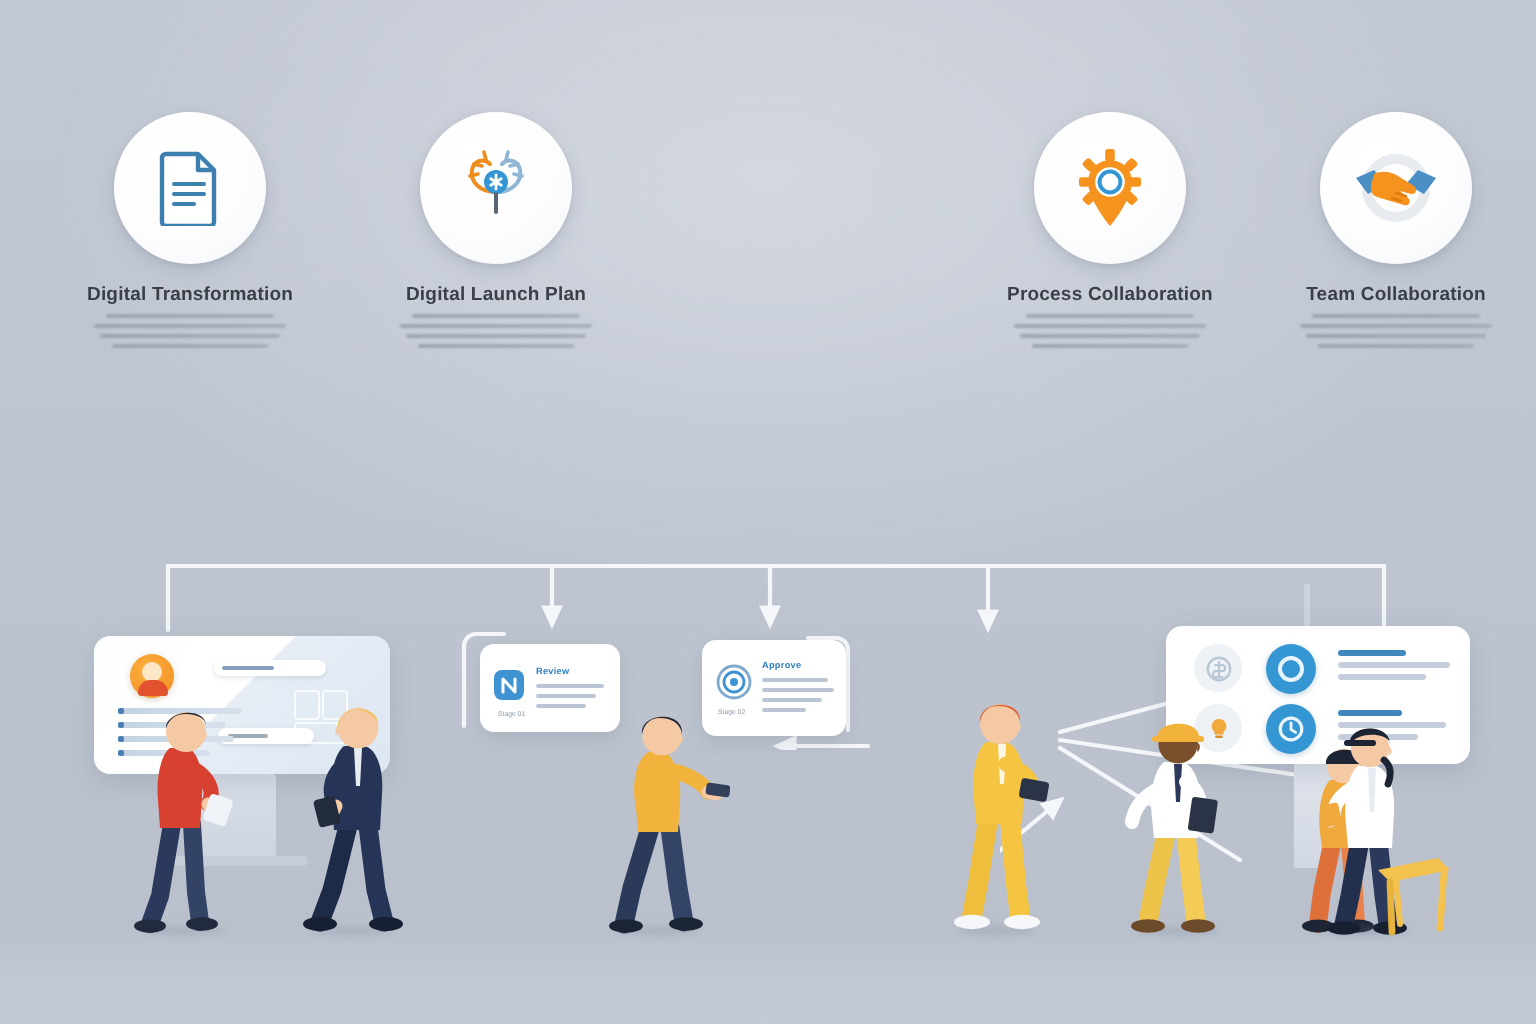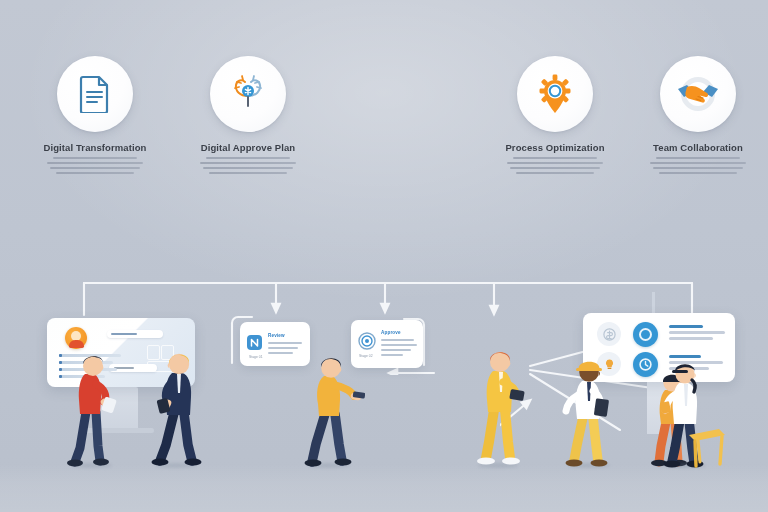--- a/index.html
+++ b/index.html
@@ -194,21 +194,21 @@
         <svg width="40" height="40" viewBox="0 0 40 40">
           <path d="M20 22 C12 22 7 17 8 11 C9 6 14 5 17 8" fill="none" stroke="#f08c1e" stroke-width="2" stroke-linecap="round"></path>
           <path d="M13 9 l-4 -1 M11 13 l-4 1 M15 6 l-1 -4" stroke="#f08c1e" stroke-width="1.8" stroke-linecap="round"></path>
           <path d="M20 22 C28 22 33 17 32 11 C31 6 26 5 23 8" fill="none" stroke="#8fb6d4" stroke-width="2" stroke-linecap="round"></path>
           <path d="M27 9 l4 -1 M29 13 l4 1 M25 6 l1 -4" stroke="#8fb6d4" stroke-width="1.8" stroke-linecap="round"></path>
           <circle cx="20" cy="17" r="6" fill="#3596d4"></circle>
           <path d="M20 13.5 v7 M17.4 15.4 l5.2 3.2 M22.6 15.4 l-5.2 3.2" stroke="#ffffff" stroke-width="1.4" stroke-linecap="round"></path>
           <rect x="19" y="22" width="2" height="11" rx="1" fill="#5a6474"></rect>
         </svg>
       </div>
-      <div class="f-title">Digital Approve Plan</div>
+      <div class="f-title">Digital Launch Plan</div>
       <div class="f-lines">
         <div class="f-line fl-1"></div>
           <div class="f-line fl-2"></div>
         <div class="f-line fl-3"></div>
           <div class="f-line fl-4"></div>
       </div>
 
     </div>
 
 
@@ -223,21 +223,21 @@
             <rect x="29.5" y="15.6" width="6" height="4.8" rx="1.4"></rect>
             <rect x="7.2" y="6.4" width="4.8" height="6" rx="1.4" transform="rotate(-45 9.6 9.4)"></rect>
             <rect x="28" y="6.4" width="4.8" height="6" rx="1.4" transform="rotate(45 30.4 9.4)"></rect>
             <rect x="7.2" y="23.2" width="4.8" height="6" rx="1.4" transform="rotate(45 9.6 26.2)"></rect>
             <rect x="28" y="23.2" width="4.8" height="6" rx="1.4" transform="rotate(-45 30.4 26.2)"></rect>
           </g>
           <circle cx="20" cy="18" r="7.4" fill="#ffffff"></circle>
           <circle cx="20" cy="18" r="5.2" fill="none" stroke="#3596d4" stroke-width="2"></circle>
         </svg>
       </div>
-      <div class="f-title">Process Optimization</div>
+      <div class="f-title">Process Collaboration</div>
       <div class="f-lines">
         <div class="f-line fl-1"></div>
           <div class="f-line fl-2"></div>
         <div class="f-line fl-3"></div>
           <div class="f-line fl-4"></div>
       </div>
 
     </div>
 
     <div class="feature f4">

